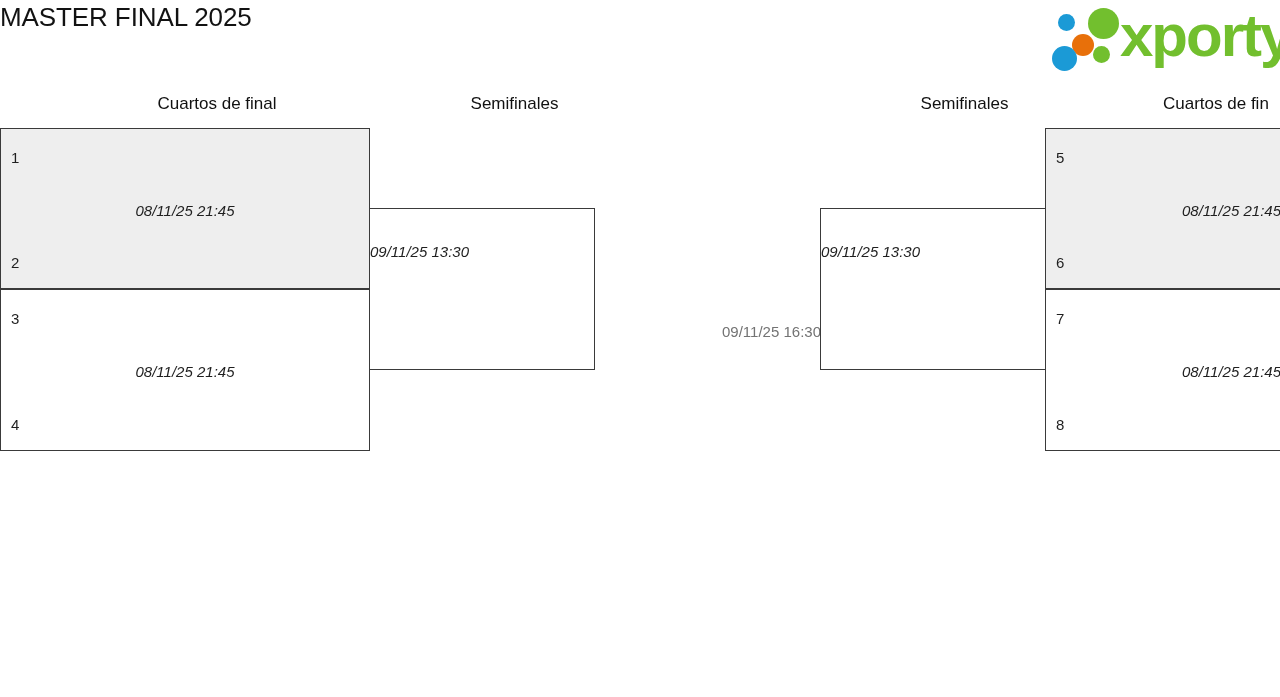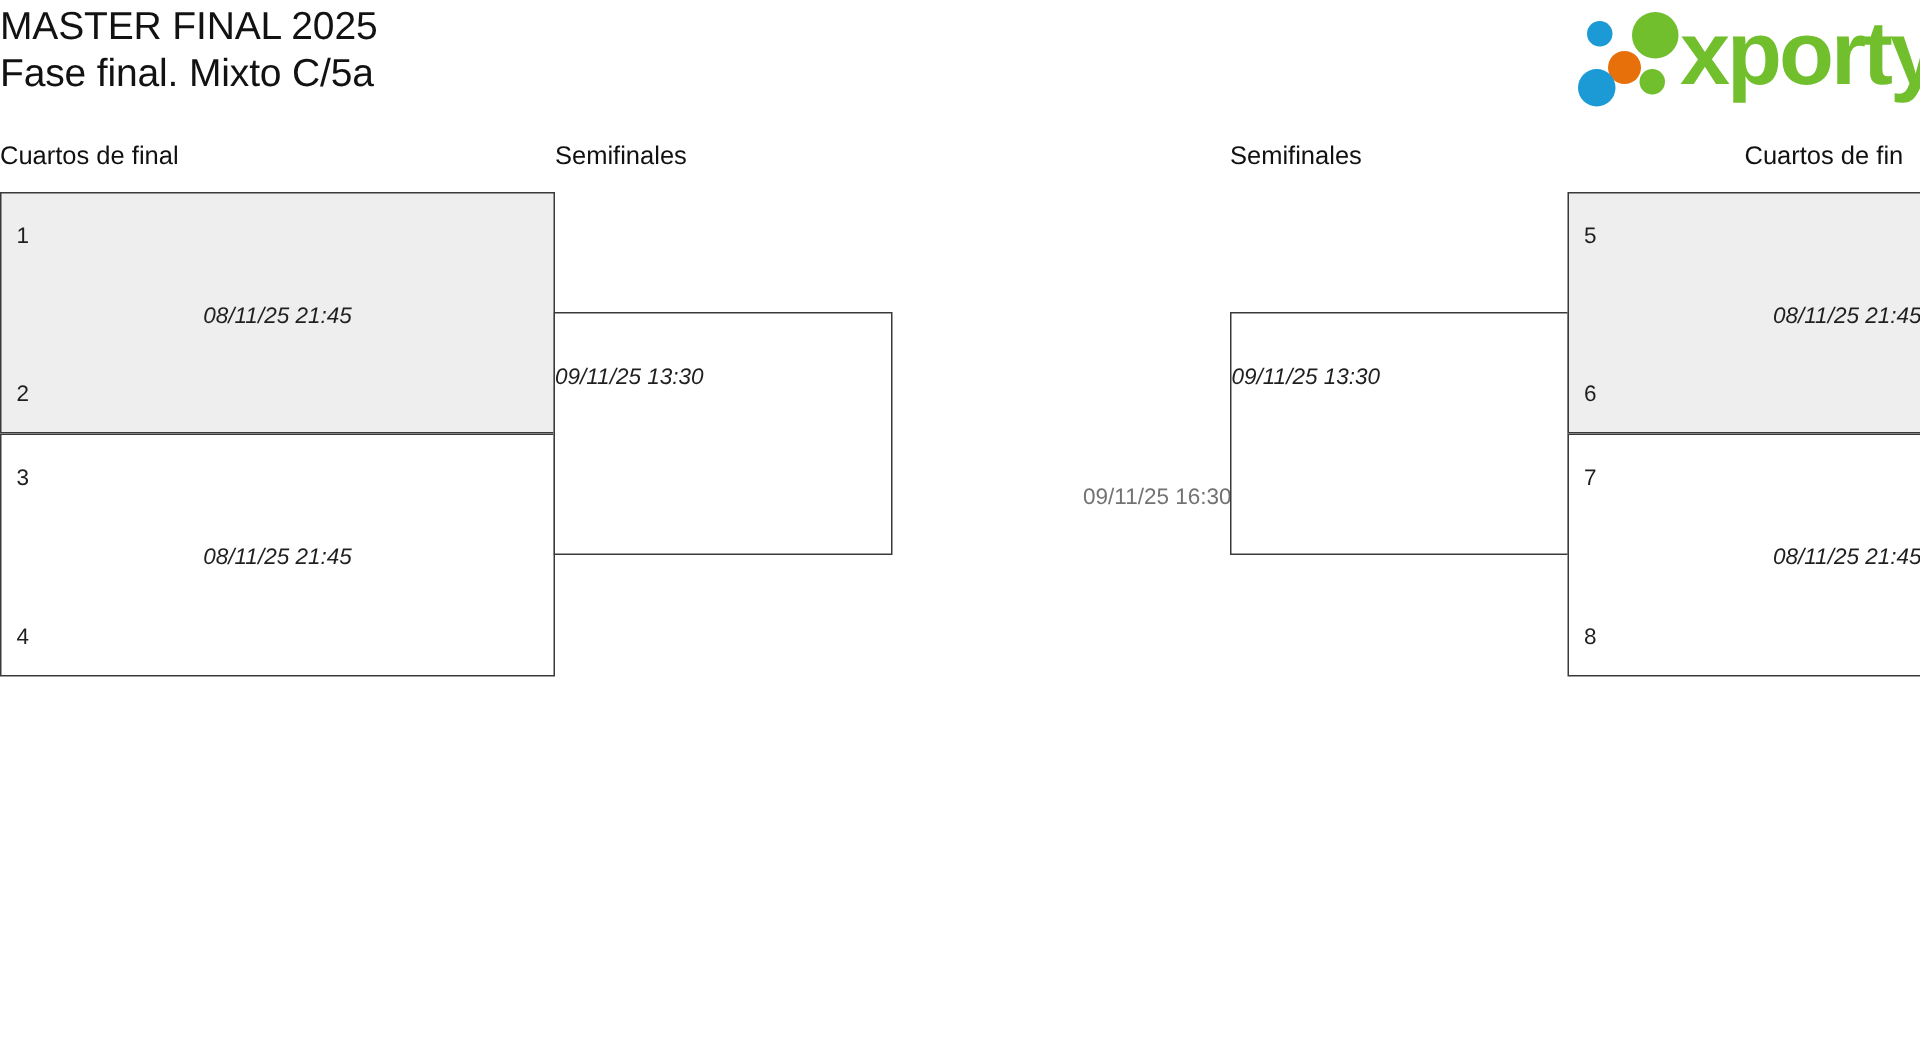--- a/index.html
+++ b/index.html
@@ -83,21 +83,23 @@
     top: 94px;
     width: 1280px;
     height: 28px;
   }
   .round-header {
     position: absolute;
     top: 0;
     font-size: 17px;
     font-weight: 400;
     color: #111111;
-    white-space: nowrap;
+    text-align: center;
+    white-space: nowrap;
+    padding-left: 32px;
   }
 
   
   #bracket {
     position: absolute;
     left: 0;
     top: 0;
     width: 1280px;
     height: 697px;
   }
@@ -147,21 +149,20 @@
     white-space: nowrap;
   }
 </style>
 </head>
 <body>
 
 <div id="tournament-header">
 
   <div id="title-block">
     <div class="title-line">MASTER FINAL 2025</div>
-    <div class="title-line">Fase final. Mixto C/5a</div>
   </div>
 
   <div id="brand-logo">
     <div id="logo-dots">
       <span class="dot dot-blue-top"></span>
       <span class="dot dot-orange"></span>
       <span class="dot dot-blue-bottom"></span>
       <span class="dot dot-green-big"></span>
       <span class="dot dot-green-small"></span>
     </div>

